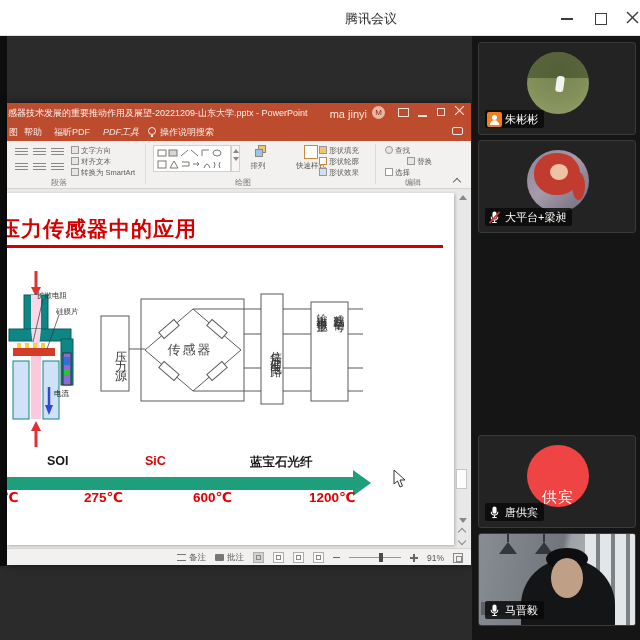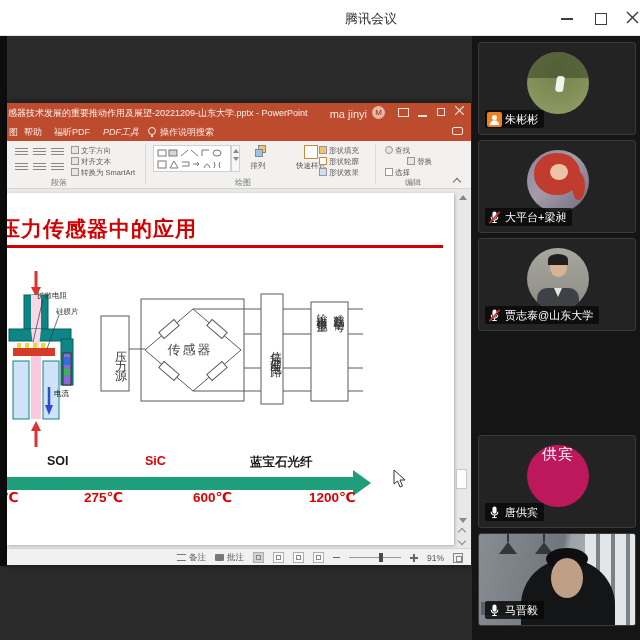--- a/index.html
+++ b/index.html
@@ -126,21 +126,21 @@
   .av1 .figure{position:absolute;left:29px;top:24px;width:8px;height:16px;background:#f4f2ec;border-radius:3px;transform:rotate(8deg);}
   .av2{background:linear-gradient(135deg,#8b8496 0%,#a59bab 45%,#6f6a7c 100%);}
   .av2 .hair{position:absolute;left:7px;top:3px;width:46px;height:42px;background:#c13b2f;border-radius:48%;}
   .av2 .hair2{position:absolute;right:4px;top:22px;width:13px;height:28px;background:#c13b2f;border-radius:50%;}
   .av2 .face{position:absolute;left:23px;top:14px;width:18px;height:16px;background:#eec2a4;border-radius:50%;}
   .av3{background:linear-gradient(#a7a79f 0%,#8c8c85 100%);}
   .av3 .hair{position:absolute;left:21px;top:6px;width:20px;height:11px;background:#1f1f1f;border-radius:50% 50% 0 0;}
   .av3 .face{position:absolute;left:23px;top:10px;width:17px;height:19px;background:#d9b493;border-radius:50%;}
   .av3 .suit{position:absolute;left:10px;bottom:0;width:42px;height:22px;background:#3e4146;border-radius:10px 10px 0 0;}
   .av3 .collar{position:absolute;left:27px;bottom:13px;width:8px;height:9px;background:#e9e6df;clip-path:polygon(0 0,100% 0,50% 100%);}
-  .av-blue{background:#be185d;display:flex;align-items:flex-start;justify-content:center;}
+  .av-blue{background:#ef4444;display:flex;align-items:flex-end;justify-content:center;}
   .av-blue span{color:#fff;font-size:15px;letter-spacing:1px;}
   
   .scene{position:absolute;left:0;top:0;right:0;bottom:0;}
   .sx-base{background:linear-gradient(100deg,#bcc9a9 0%,#c4cfb3 26%,#d2d6d4 30%,#c6cbce 100%);}
   .sx-window{position:absolute;left:0;top:0;width:54px;height:100%;background:linear-gradient(#a9bd90 0%,#ccd8b4 100%);border-right:3px solid #e9eae5;}
   .sx-art{position:absolute;top:12px;width:14px;height:12px;background:#4e5c55;border:1px solid #e0e0da;}
   .sx-a1{left:84px;} .sx-a2{left:101px;} .sx-a3{left:118px;}
   .sx-sofa{position:absolute;left:98px;bottom:2px;width:52px;height:22px;background:#c08a43;border-radius:6px 6px 2px 2px;}
   .sx-plant{position:absolute;right:2px;bottom:3px;width:11px;height:26px;background:linear-gradient(#5c7a4a,#7f9e66);border-radius:40%;}
   .sx-shirt{position:absolute;left:34px;bottom:0;width:88px;height:24px;background:#45688d;border-radius:10px 10px 0 0;}
@@ -450,40 +450,20 @@
                 <path d="M4.5 7.3a3.5 3.5 0 0 0 7 0" fill="none" stroke="#fff" stroke-width="1.1"></path>
                 <line x1="8" y1="10.8" x2="8" y2="13" stroke="#fff" stroke-width="1.1"></line>
                 <line x1="5.6" y1="13.4" x2="10.4" y2="13.4" stroke="#fff" stroke-width="1.1"></line>
                 <line x1="2.5" y1="14" x2="13.5" y2="2" stroke="#d8342c" stroke-width="1.6"></line>
               </svg>
           </div>
           <span>大平台+梁昶</span>
         </div>
       </div>
 
-      <div class="tile t2">
-        <div class="avatar av3">
-            <div class="face"></div>
-            <div class="hair"></div>
-            <div class="suit"></div>
-            <div class="collar"></div>
-          </div>
-        <div class="nametag">
-          <div class="badge">
-            <svg width="15" height="15" viewBox="0 0 16 16">
-                <path d="M8 1.5a2.2 2.2 0 0 1 2.2 2.2v3.5a2.2 2.2 0 0 1-4.4 0V3.7A2.2 2.2 0 0 1 8 1.5z" fill="#fff"></path>
-                <path d="M4.5 7.3a3.5 3.5 0 0 0 7 0" fill="none" stroke="#fff" stroke-width="1.1"></path>
-                <line x1="8" y1="10.8" x2="8" y2="13" stroke="#fff" stroke-width="1.1"></line>
-                <line x1="5.6" y1="13.4" x2="10.4" y2="13.4" stroke="#fff" stroke-width="1.1"></line>
-                <line x1="2.5" y1="14" x2="13.5" y2="2" stroke="#d8342c" stroke-width="1.6"></line>
-              </svg>
-          </div>
-          <span>贾志泰@山东大学</span>
-        </div>
-      </div>
 
 
       <div class="tile t4">
         <div class="avatar av-blue">
             <span>供宾</span>
           </div>
         <div class="nametag">
           <div class="badge">
             <svg width="15" height="15" viewBox="0 0 16 16">
                 <path d="M8 1.5a2.2 2.2 0 0 1 2.2 2.2v3.5a2.2 2.2 0 0 1-4.4 0V3.7A2.2 2.2 0 0 1 8 1.5z" fill="#fff"></path>

